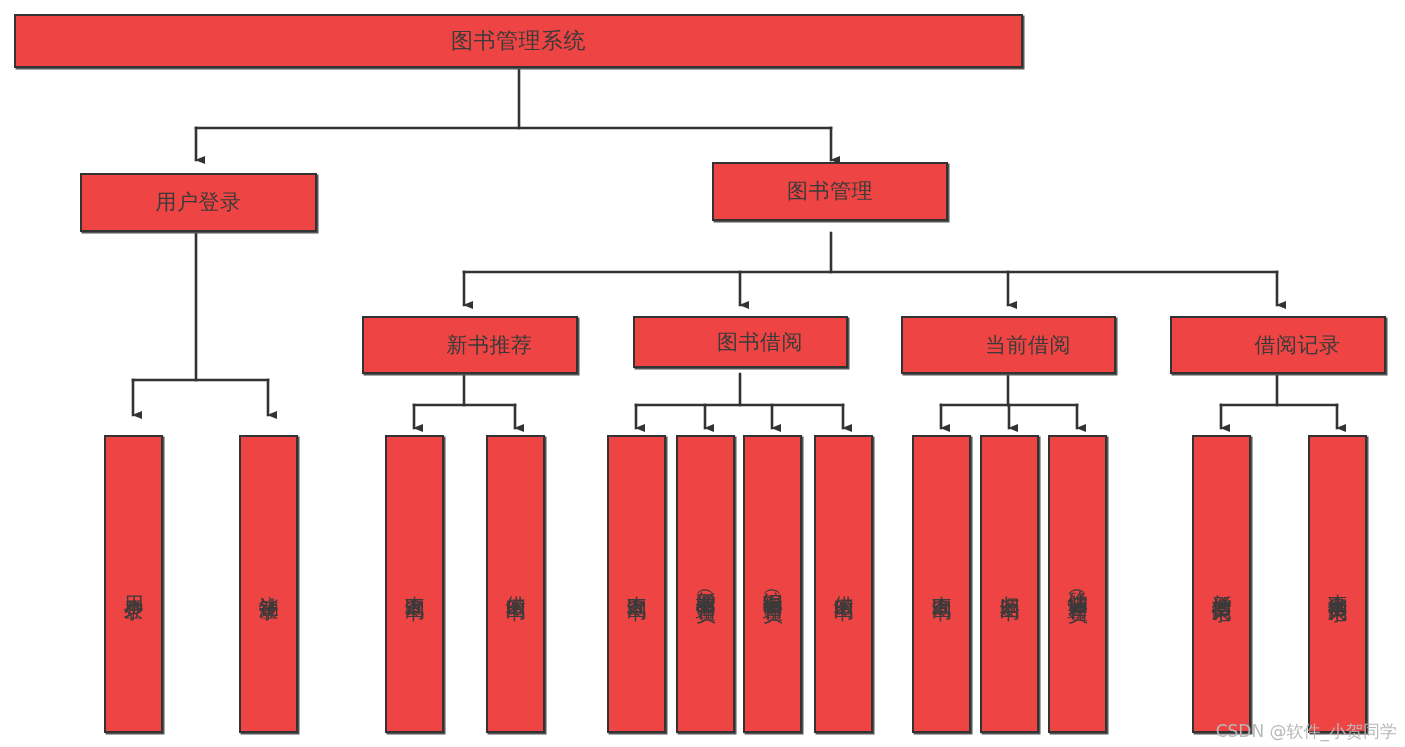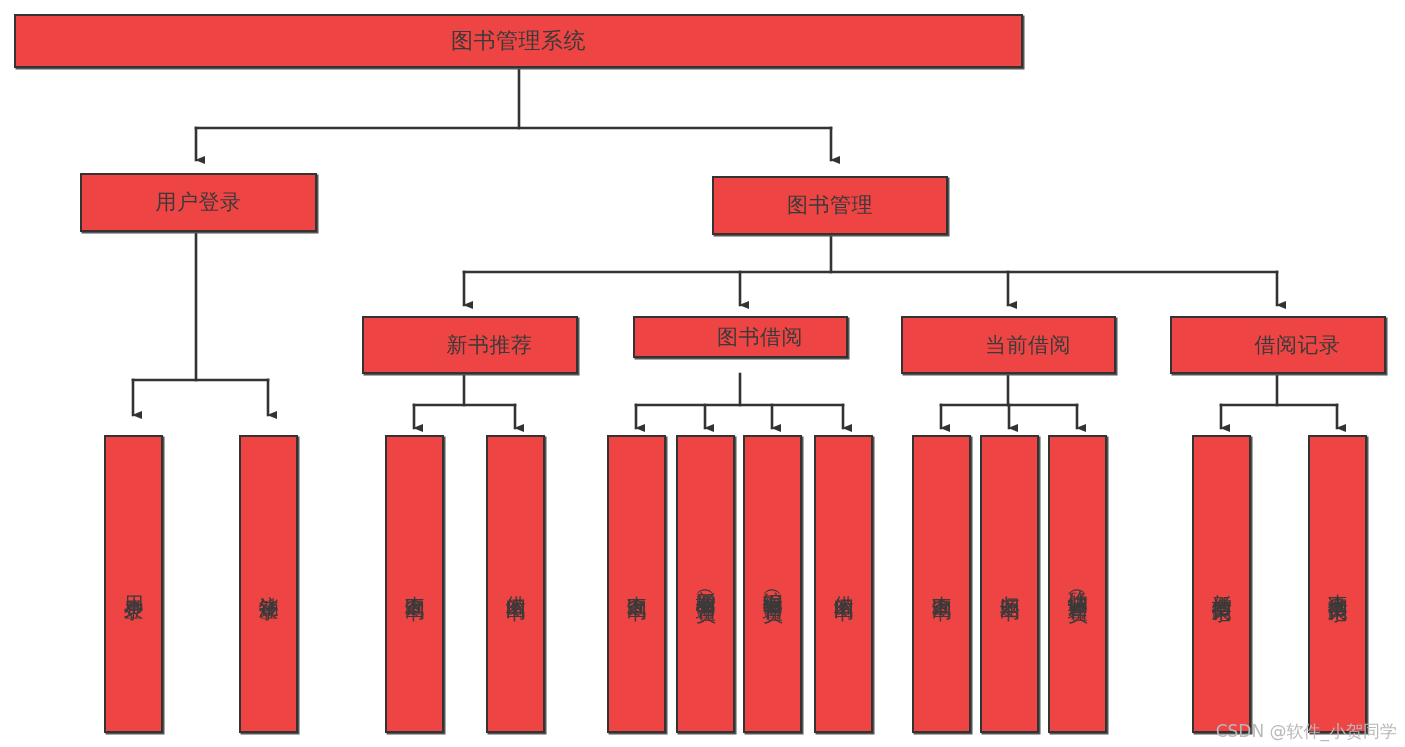--- a/index.html
+++ b/index.html
@@ -124,29 +124,29 @@
   </svg>
 
   <div class="node-box lvl1" style="left:14px; top:14px; width:1009px; height:54px;">
     <span class="node-label">图书管理系统</span>
   </div>
 
   <div class="node-box lvl2" style="left:80px; top:173px; width:237px; height:59px;">
     <span class="node-label">用户登录</span>
   </div>
 
-  <div class="node-box lvl2" style="left:712px; top:176px; width:236px; height:59px;">
+  <div class="node-box lvl2" style="left:712px; top:162px; width:236px; height:59px;">
     <span class="node-label">图书管理</span>
   </div>
 
   <div class="node-box lvl3" style="left:362px; top:316px; width:216px; height:58px;">
     <span class="node-label">新书推荐</span>
   </div>
 
-  <div class="node-box lvl3" style="left:633px; top:316px; width:215px; height:42px;">
+  <div class="node-box lvl3" style="left:633px; top:316px; width:215px; height:52px;">
     <span class="node-label">图书借阅</span>
   </div>
 
   <div class="node-box lvl3" style="left:901px; top:316px; width:215px; height:58px;justify-content:center;">
     <span class="node-label">当前借阅</span>
   </div>
 
   <div class="node-box lvl3" style="left:1170px; top:316px; width:216px; height:58px;">
     <span class="node-label">借阅记录</span>
   </div>

